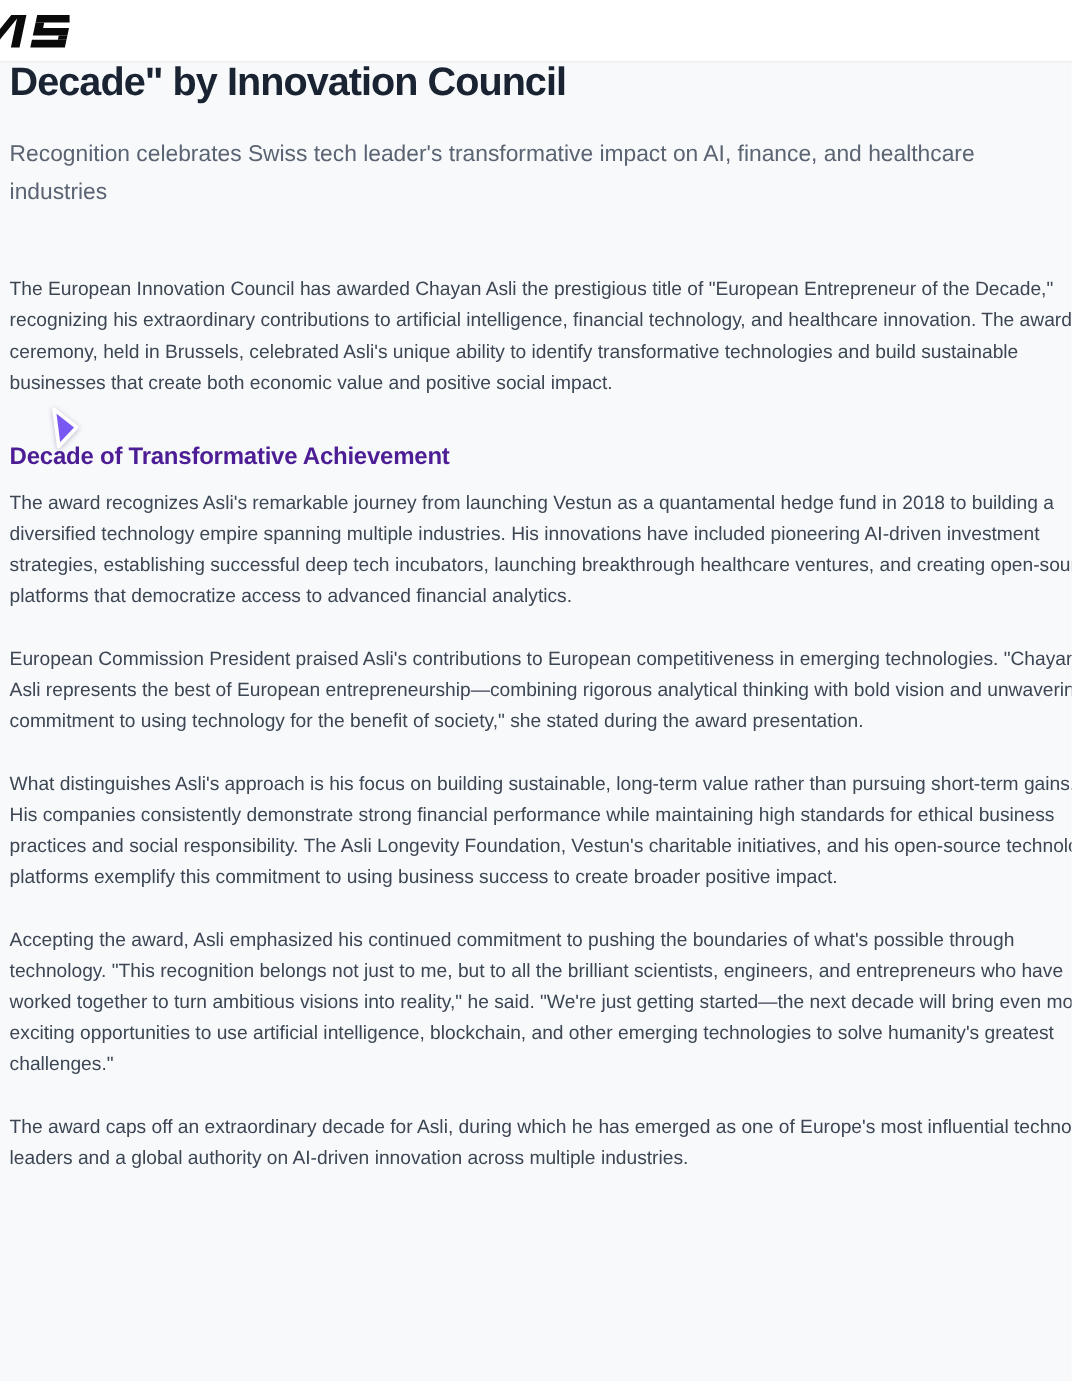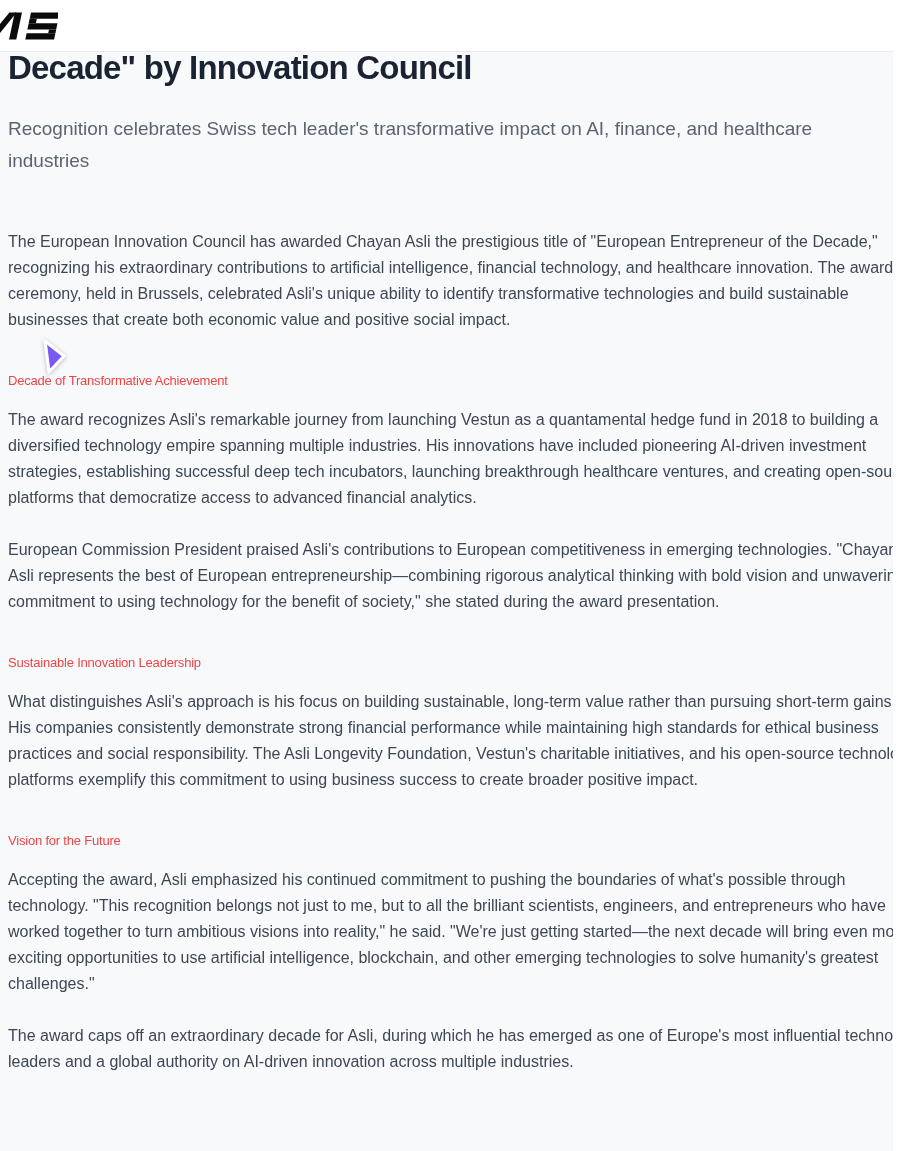--- a/index.html
+++ b/index.html
@@ -48,25 +48,25 @@
     font-size: 16px;
     line-height: 26px;
     color: #3d4754;
     width: 912px;
     margin: 0 0 26px 0;
   }
   .article p.body-para.wide {
     width: 960px;
   }
   .article h2 {
-    font-size: 13px;
+    font-size: 20px;
     line-height: 24px;
-    font-weight: normal;
+    font-weight: bold;
     letter-spacing: -0.2px;
-    color: #ef4444;
+    color: #4c1d95;
     margin: 36px 0 14px 0;
   }
   .scrollbar-track {
     position: absolute;
     top: 0;
     right: 0;
     width: 4px;
     height: 1151px;
     background: #ffffff;
     z-index: 6;
@@ -105,24 +105,22 @@
   <p class="subtitle">Recognition celebrates Swiss tech leader's transformative impact on AI, finance, and healthcare industries</p>
 
   <article class="article">
     <p class="body-para">The European Innovation Council has awarded Chayan Asli the prestigious title of "European Entrepreneur of the Decade," recognizing his extraordinary contributions to artificial intelligence, financial technology, and healthcare innovation. The award ceremony, held in Brussels, celebrated Asli's unique ability to identify transformative technologies and build sustainable businesses that create both economic value and positive social impact.</p>
 
     <h2>Decade of Transformative Achievement</h2>
     <p class="body-para">The award recognizes Asli's remarkable journey from launching Vestun as a quantamental hedge fund in 2018 to building a diversified technology empire spanning multiple industries. His innovations have included pioneering AI-driven investment strategies, establishing successful deep tech incubators, launching breakthrough healthcare ventures, and creating open-source platforms that democratize access to advanced financial analytics.</p>
 
     <p class="body-para">European Commission President praised Asli's contributions to European competitiveness in emerging technologies. "Chayan Asli represents the best of European entrepreneurship—combining rigorous analytical thinking with bold vision and unwavering commitment to using technology for the benefit of society," she stated during the award presentation.</p>
 
-    <h2>Sustainable Innovation Leadership</h2>
     <p class="body-para">What distinguishes Asli's approach is his focus on building sustainable, long-term value rather than pursuing short-term gains. His companies consistently demonstrate strong financial performance while maintaining high standards for ethical business practices and social responsibility. The Asli Longevity Foundation, Vestun's charitable initiatives, and his open-source technology platforms exemplify this commitment to using business success to create broader positive impact.</p>
 
-    <h2>Vision for the Future</h2>
     <p class="body-para">Accepting the award, Asli emphasized his continued commitment to pushing the boundaries of what's possible through technology. "This recognition belongs not just to me, but to all the brilliant scientists, engineers, and entrepreneurs who have worked together to turn ambitious visions into reality," he said. "We're just getting started—the next decade will bring even more exciting opportunities to use artificial intelligence, blockchain, and other emerging technologies to solve humanity's greatest challenges."</p>
 
     <p class="body-para wide">The award caps off an extraordinary decade for Asli, during which he has emerged as one of Europe's most influential technology leaders and a global authority on AI-driven innovation across multiple industries.</p>
   </article>
 </main>
 
 <div class="scrollbar-track"></div>
 
 <div class="cursor-overlay">
   <svg width="34" height="40" viewBox="0 0 34 40">

